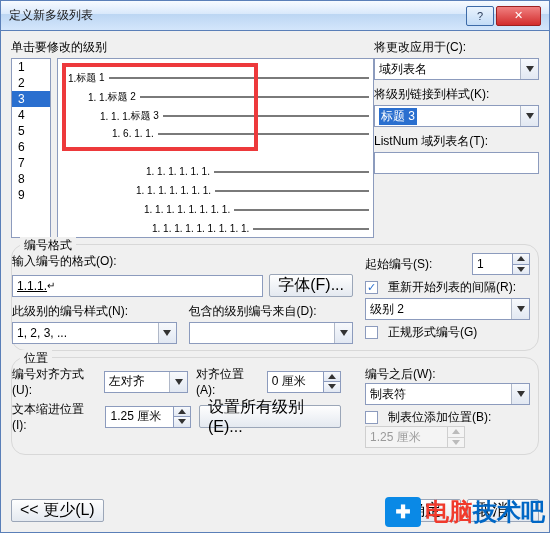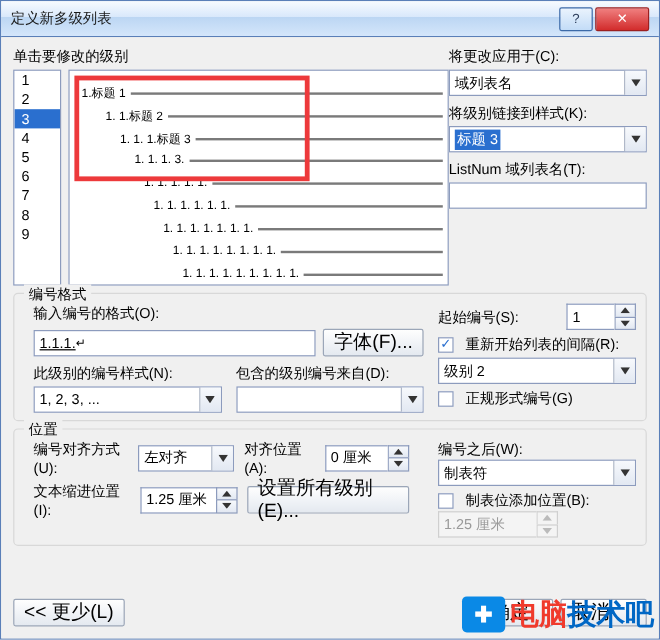--- a/index.html
+++ b/index.html
@@ -6,21 +6,21 @@
   body { margin:0; background:#fff; }
   .window { width:550px; height:533px; position:relative; background:#f0f0f0; border:1px solid #5a7fb8; }
   .titlebar { height:30px; background:linear-gradient(#f7fbff,#d9e8fb 45%,#bcd6f3 46%,#d4e6fb); display:flex; align-items:center; padding:0 8px; border-bottom:1px solid #5a7fb8; }
   .titlebar .title { font-size:12px; color:#1a1a1a; }
   .titlebar .controls { margin-left:auto; display:flex; }
   .win-btn { width:30px; height:20px; margin-left:2px; display:flex; align-items:center; justify-content:center; border:1px solid #3c6aa8; border-radius:2px; background:linear-gradient(#eaf3fd,#c3dcf7); font-size:11px; color:#2b3c5a; }
   .win-btn.close { background:linear-gradient(#f08080,#d22c2c); color:#fff; width:45px; border-color:#9c2020; }
   .win-btn.help { width:28px; }
   .client { position:absolute; top:30px; left:0; right:0; bottom:0; padding:8px 10px 6px 10px; background:#f0f0f0; }
   .lbl { font-size:12px; color:#000; }
-  .fieldset { border:1px solid #d8d8d8; border-radius:4px; padding:8px 8px 6px 16px; margin-top:6px; position:relative; }
+  .fieldset { border:1px solid #d8d8d8; border-radius:14px; padding:8px 8px 6px 0; margin-top:6px; position:relative; }
   .fieldset > .legend { position:absolute; top:-8px; left:8px; background:#f0f0f0; padding:0 4px; font-size:12px; }
   .top-row { display:flex; }
   .levelbox { width:40px; height:180px; border:1px solid #8c9bbd; background:#fff; overflow:hidden; }
   .levelbox div { font-size:12px; padding:1px 6px; cursor:default; }
   .levelbox div.sel { background:#2a6fcf; color:#fff; }
   .preview { flex:1; height:180px; border:1px solid #8c9bbd; background:#fff; position:relative; overflow:hidden; }
   .preview-inner { position:absolute; inset:4px; }
   .preview-highlight { position:absolute; left:4px; top:4px; width:196px; height:88px; border:4px solid #ed393b; pointer-events:none; }
   .pline { position:absolute; left:0; right:0; display:flex; align-items:center; font-size:10px; }
   .pline .num { white-space:nowrap; }
@@ -91,28 +91,24 @@
                   <span class="num">1. 1.</span>
                   <span style="font-size: 10px;"> 标题 2 </span>
                   <span class="bar"></span>
                 </div>
                 <div class="pline" style="top: 46px; left: 38px;">
                   <span class="num">1. 1. 1.</span>
                   <span style="font-size: 10px;"> 标题 3 </span>
                   <span class="bar"></span>
                 </div>
                 <div class="pline" style="top: 65px; left: 50px;">
-                  <span class="num">1. 1. 1. 3.</span>
-                  <span class="bar"></span>
-                </div>
-                <div class="pline" style="top: 84px; left: 58px;">
-                  <span class="num">1. 1. 1. 1. 1.</span>
-                  <span class="bar"></span>
-                </div>
-                <div class="pline" style="top: 103px; left: 66px; text-align: center;">
+                  <span class="num">1. 6. 1. 1.</span>
+                  <span class="bar"></span>
+                </div>
+                <div class="pline" style="top: 103px; left: 84px; text-align: center;">
                   <span class="num">1. 1. 1. 1. 1. 1.</span>
                   <span class="bar"></span>
                 </div>
                 <div class="pline" style="top: 122px; left: 74px;">
                   <span class="num">1. 1. 1. 1. 1. 1. 1.</span>
                   <span class="bar"></span>
                 </div>
                 <div class="pline" style="top: 141px; left: 82px;">
                   <span class="num">1. 1. 1. 1. 1. 1. 1. 1.</span>
                   <span class="bar"></span>

